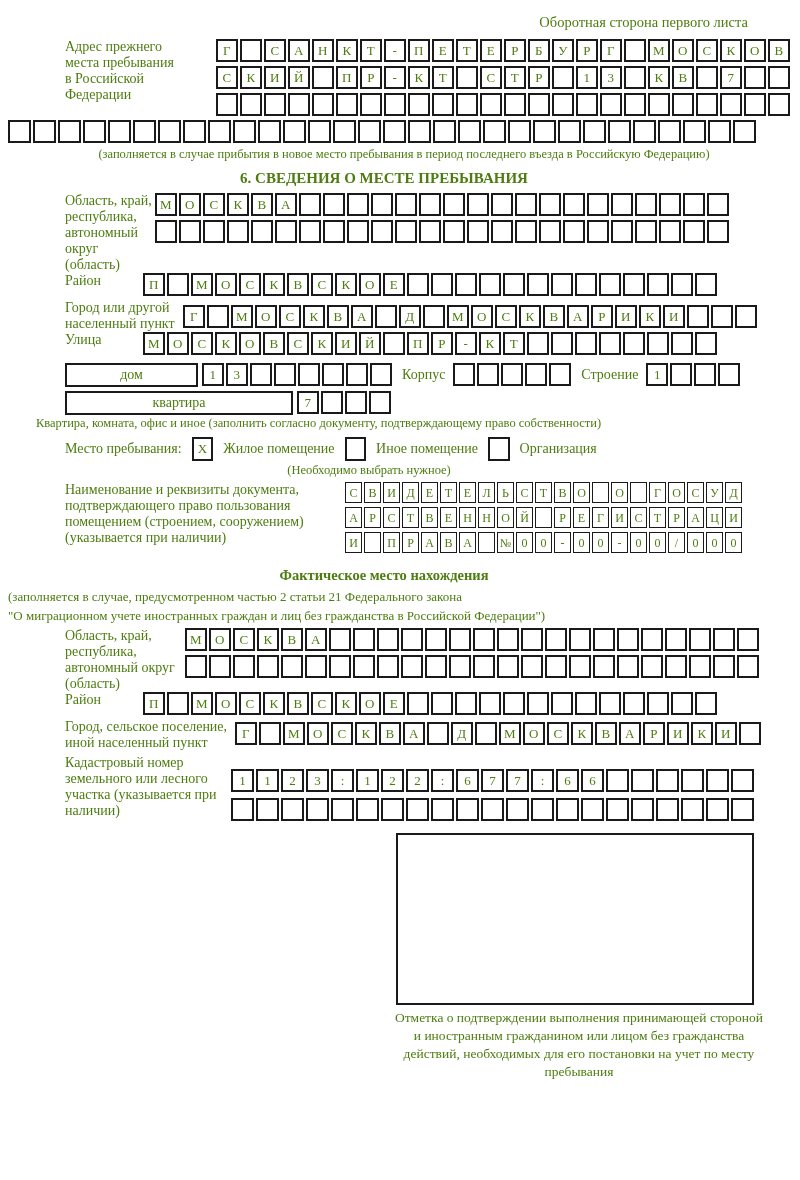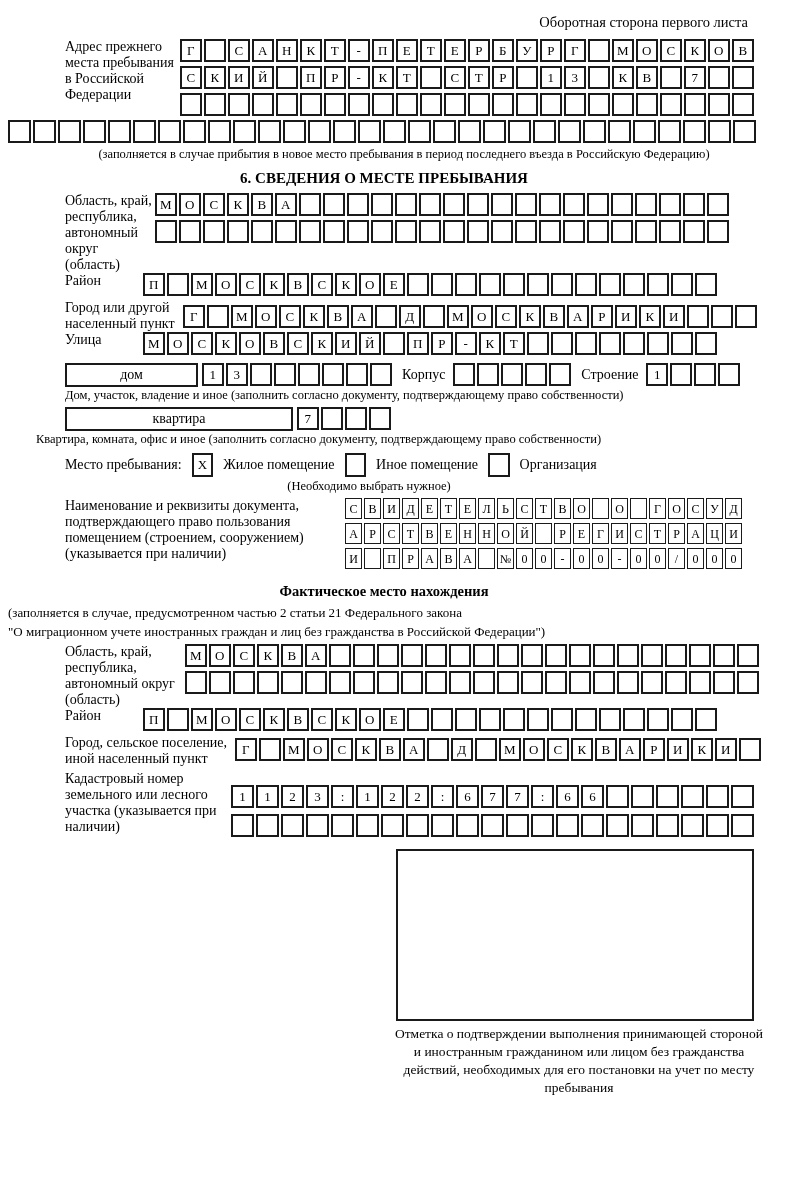--- a/index.html
+++ b/index.html
@@ -1,19 +1,19 @@
 <!DOCTYPE html>
 <html><head>
 <meta charset="utf-8">
 <style>
   html,body{margin:0;padding:0;background:#fff;}
   .page{
     position:relative;
     width:800px;height:1180px;
-    background:#fff;color:#000000;
+    background:#fff;color:#4d7c0f;
     font-family:"Liberation Serif","DejaVu Serif",serif;
     padding:14px 0 0 8px;
     box-sizing:border-box;
     overflow:hidden;
   }
   .hdr-note{text-align:right;padding-right:52px;font-size:14.5px;}
   .row{display:flex;align-items:flex-start;}
   .rlabel{margin-left:57px;font-size:14px;line-height:16px;flex:none;}
   .cells-col{display:flex;flex-direction:column;}
   .cells-row{display:flex;margin-bottom:4px;}
@@ -41,21 +41,21 @@
   .inline-lbl{font-size:14px;line-height:24px;margin:0 8px;}
   .caption{font-size:12.5px;margin:1px 0 4px 57px;}
   .chk{
     box-sizing:border-box;flex:none;width:21.5px;height:24px;
     border:2px solid #1a1a1a;display:inline-flex;align-items:center;justify-content:center;
     font-size:13px;margin:0 10px;
   }
   .mesto-lbl{font-size:14px;line-height:24px;}
   .mt4{margin-top:4px;}
   .mt6{margin-top:6px;}
-  .mt8{margin-top:8px;}
+  .mt8{margin-top:8px;gap:36px;}
   .stamp-box{
     box-sizing:border-box;
     margin:8px 0 0 388px;width:358px;height:172px;
     border:2px solid #1a1a1a;background:#fff;
   }
   .stamp-caption{
     margin:4px 0 0 385px;width:372px;
     font-size:13.5px;line-height:18px;text-align:center;
   }
 </style>
@@ -355,21 +355,20 @@
         <span class="cell"></span>
       </div>
     <div class="inline-lbl">Строение</div>
     <div class="cells-row" style="margin-bottom:0">
         <span class="cell">1</span>
         <span class="cell"></span>
         <span class="cell"></span>
         <span class="cell"></span>
       </div>
   </div>
-  <div class="caption" style="margin-left:57px">Дом, участок, владение и иное (заполнить согласно документу, подтверждающему право собственности)</div>
 
   <div class="row mt4">
     <div class="rlabel" style="width:0"></div>
     <div class="wbox kvart">квартира</div>
     <div class="cells-row" style="margin-bottom:0">
         <span class="cell">7</span>
         <span class="cell"></span>
         <span class="cell"></span>
         <span class="cell"></span>
       </div>

